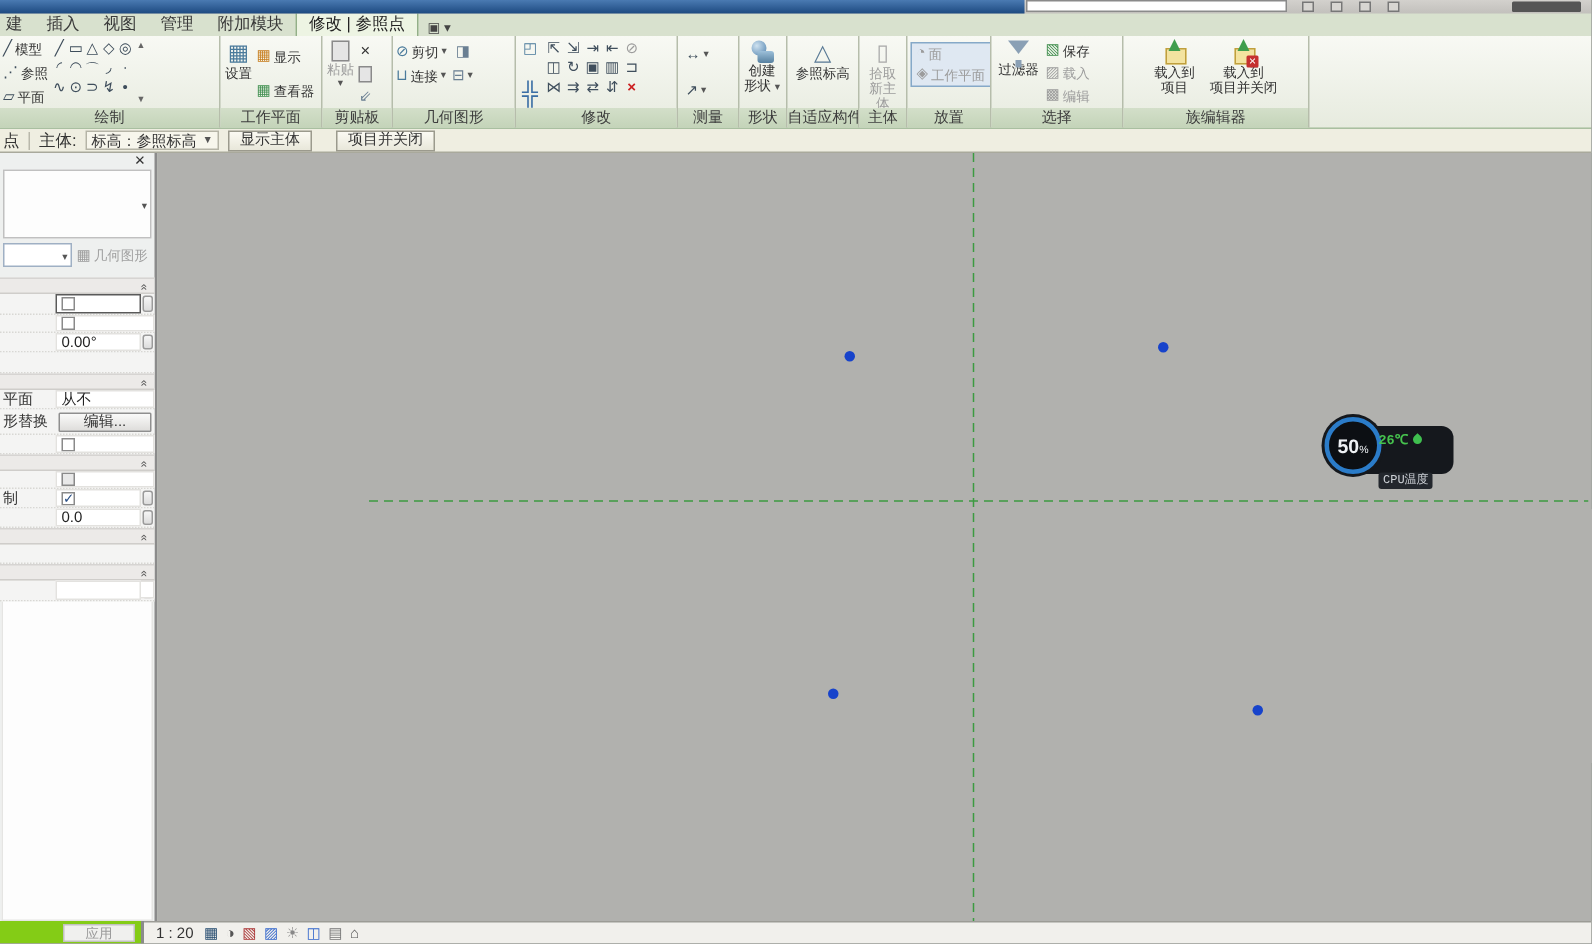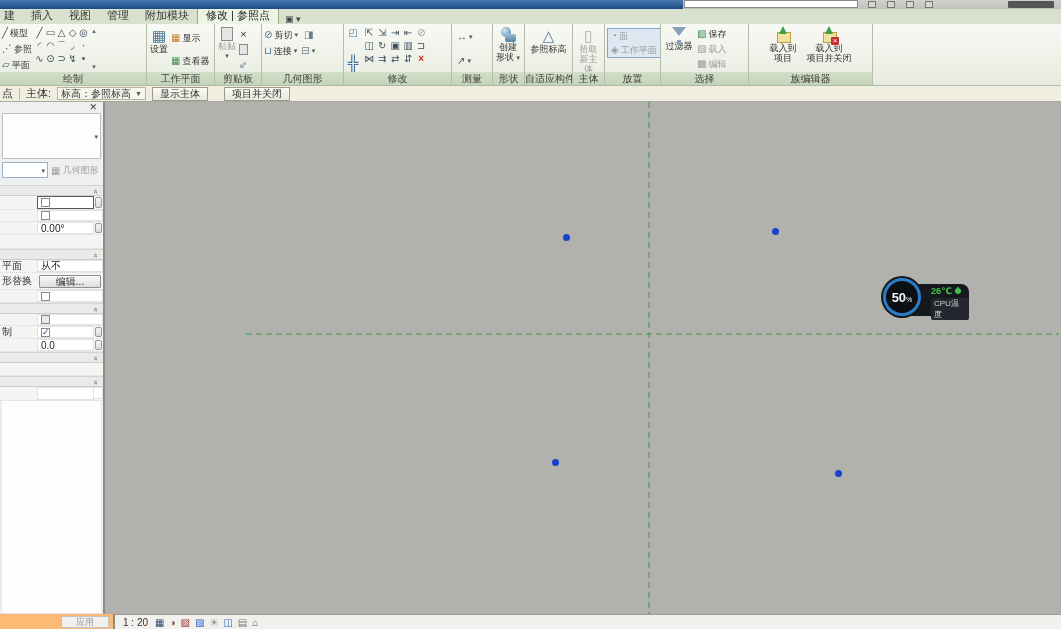--- a/index.html
+++ b/index.html
@@ -113,28 +113,28 @@
   .ref-point { position:absolute; width:7px; height:7px; border-radius:50%; }
 
   
   .cpu { position:absolute; left:778px; top:176px; width:86px; height:44px; }
   .cpu-pill { position:absolute; left:20px; top:6px; width:66px; height:32px; background:#15181d; border-radius:8px; }
   .cpu-circle { position:absolute; left:0; top:0; width:38px; height:38px; border-radius:50%;
     background:#0c0f13; border:3px solid #2b7cc9; display:flex; align-items:center; justify-content:center;
     box-shadow:0 0 0 2px #15181d; }
   .cpu-pct { color:#eef1f4; font-size:13px; font-weight:bold; }
   .cpu-pct .unit { font-size:7px; font-weight:normal; }
-  .cpu-right { position:absolute; left:48px; top:8px; display:flex; flex-direction:column; gap:2px; }
+  .cpu-right { position:absolute; left:36px; top:8px; display:flex; flex-direction:column; gap:16px;font-family:Liberation Mono, monospace; }
   .cpu-temp { color:#46c24e; font-size:9px; font-weight:bold; display:flex; align-items:center; gap:3px; }
   .leaf { width:6px; height:6px; background:#3fbf4f; border-radius:0 50% 50% 50%; transform:rotate(45deg); display:inline-block; }
   .cpu-label { background:#23272d; color:#cdd1d6; font-size:8px; padding:0 3px; border-radius:2px; line-height:11px; }
 
   
   .bottombar { height:15px; display:flex; }
-  .bb-left { width:115px; background:#fdba74; border-right:2px solid #8b8b8b; display:flex; justify-content:flex-end;
+  .bb-left { width:96px; background:#84cc16; border-right:2px solid #8b8b8b; display:flex; justify-content:flex-end;
     align-items:center; padding-right:4px; }
   .apply-btn { width:48px; height:12px; border:1px solid #c2c2c0; background:#f0f0ee; color:#9b9b9b;
     font-size:9px; line-height:10px; text-align:center; }
   .bb-right { flex:1; background:#f1f0ec; border-top:1px solid #9c9c96; display:flex; align-items:center;
     gap:7px; padding-left:8px; font-size:10px; color:#333; }
   .vb-icons { display:flex; gap:5px; font-size:10px; }
 </style>
 </head>
 <body>
 

